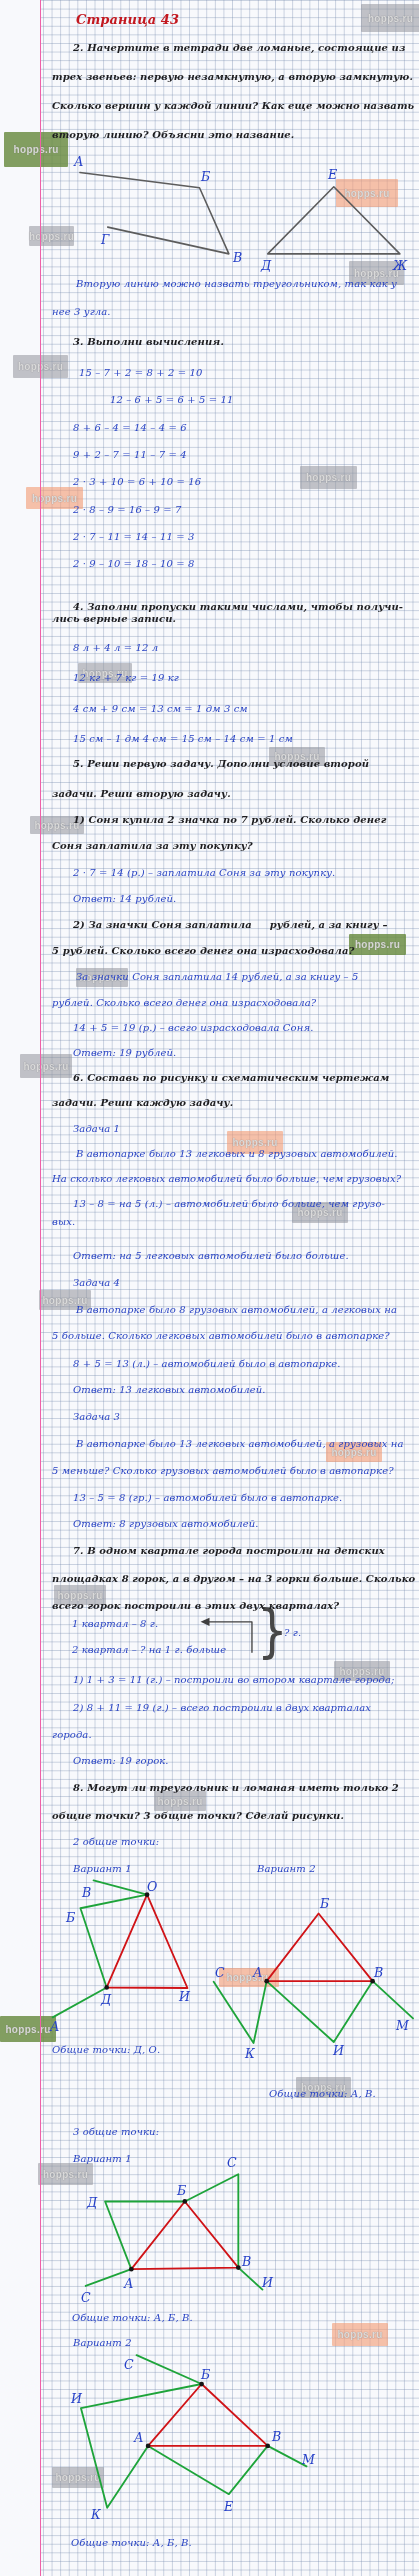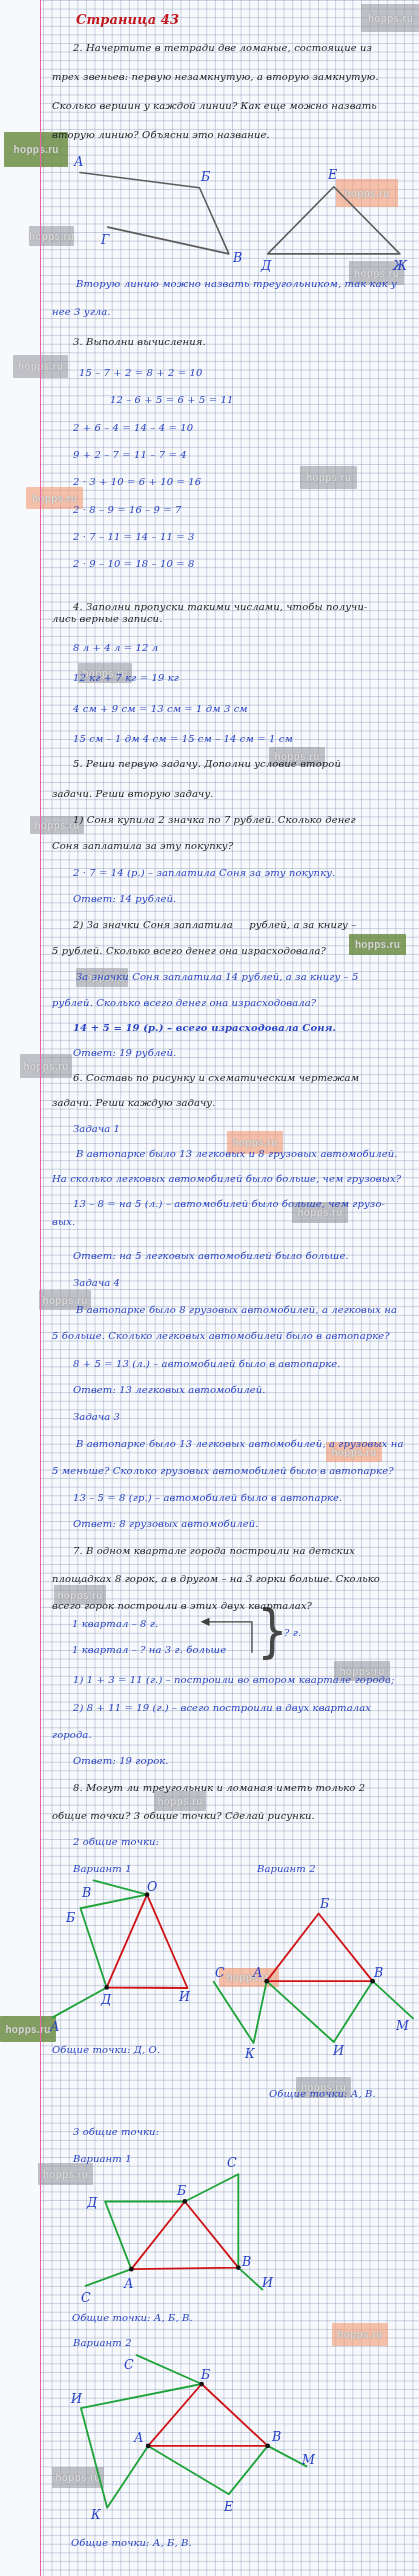--- a/index.html
+++ b/index.html
@@ -31,21 +31,21 @@
     text-shadow:0 0 1px rgba(100,100,100,.9);
     letter-spacing:0.3px;border-radius:1px;z-index:1;
   }
   .wm.gray {background:rgba(146,148,154,.55);}
   .wm.green{background:rgba(104,138,62,.82);}
   .wm.peach{background:rgba(244,156,118,.62);}
   .line{
     position:absolute;white-space:pre;z-index:3;
     font:italic 10px "DejaVu Serif",serif;letter-spacing:0.1px;
   }
-  .line.k{color:#1d1d20;font-weight:normal;}
+  .line.k{color:#1d1d20;font-weight:bold;}
   .line.b{color:#2944c4;}
   .line.r{color:#c3181f;font-size:13px;font-weight:bold;}
   .flabel{
     position:absolute;white-space:nowrap;z-index:3;
     font:italic 12.6px "DejaVu Serif",serif;color:#2540c8;
   }
   #fig-svg{position:absolute;left:0;top:0;z-index:2;}
   .brace{
     position:absolute;left:257px;top:1606px;z-index:3;
     font:normal 57px "DejaVu Sans",sans-serif;color:#474747;
@@ -113,21 +113,21 @@
     <div class="line r" style="left: 76px; top: 11.5px;">Страница 43</div>
     <div class="line k" style="left: 73px; top: 42px;">2. Начертите в тетради две ломаные, состоящие из</div>
     <div class="line k" style="left: 52px; top: 71px;">трех звеньев: первую незамкнутую, а вторую замкнутую.</div>
     <div class="line k" style="left: 52px; top: 100px;">Сколько вершин у каждой линии? Как еще можно назвать</div>
     <div class="line k" style="left: 52px; top: 129px;">вторую линию? Объясни это название.</div>
     <div class="line b" style="left: 76px; top: 278px;">Вторую линию можно назвать треугольником, так как у</div>
     <div class="line b" style="left: 52px; top: 306px;">нее 3 угла.</div>
     <div class="line k" style="left: 73px; top: 336px;">3. Выполни вычисления.</div>
     <div class="line b" style="left: 73px; top: 367px; margin-left: 6px;">15 – 7 + 2 = 8 + 2 = 10</div>
     <div class="line b" style="left: 73px; top: 394px; margin-left: 37px;">12 – 6 + 5 = 6 + 5 = 11</div>
-    <div class="line b" style="left: 73px; top: 422px;">2 + 6 – 4 = 14 – 4 = 10</div>
+    <div class="line b" style="left: 73px; top: 422px;">8 + 6 – 4 = 14 – 4 = 6</div>
     <div class="line b" style="left: 73px; top: 449px;">9 + 2 – 7 = 11 – 7 = 4</div>
     <div class="line b" style="left: 73px; top: 476px;">2 · 3 + 10 = 6 + 10 = 16</div>
     <div class="line b" style="left: 73px; top: 504px;">2 · 8 – 9 = 16 – 9 = 7</div>
     <div class="line b" style="left: 73px; top: 531px;">2 · 7 – 11 = 14 – 11 = 3</div>
     <div class="line b" style="left: 73px; top: 558px;">2 · 9 – 10 = 18 – 10 = 8</div>
     <div class="line k" style="left: 73px; top: 585px; margin-top: 16px;">4. Заполни пропуски такими числами, чтобы получи-</div>
     <div class="line k" style="left: 52px; top: 613px;">лись верные записи.</div>
     <div class="line b" style="left: 73px; top: 642px;">8 л + 4 л = 12 л</div>
     <div class="line b" style="left: 73px; top: 672px;">12 кг + 7 кг = 19 кг</div>
     <div class="line b" style="left: 73px; top: 703px;">4 см + 9 см = 13 см = 1 дм 3 см</div>
@@ -135,21 +135,21 @@
     <div class="line k" style="left: 73px; top: 758px;">5. Реши первую задачу. Дополни условие второй</div>
     <div class="line k" style="left: 52px; top: 788px;">задачи. Реши вторую задачу.</div>
     <div class="line k" style="left: 73px; top: 814px;">1) Соня купила 2 значка по 7 рублей. Сколько денег</div>
     <div class="line k" style="left: 52px; top: 840px;">Соня заплатила за эту покупку?</div>
     <div class="line b" style="left: 73px; top: 867px;">2 · 7 = 14 (р.) – заплатила Соня за эту покупку.</div>
     <div class="line b" style="left: 73px; top: 893px;">Ответ: 14 рублей.</div>
     <div class="line k" style="left: 73px; top: 919px;">2) За значки Соня заплатила &nbsp;&nbsp;&nbsp; рублей, а за книгу –</div>
     <div class="line k" style="left: 52px; top: 945px;">5 рублей. Сколько всего денег она израсходовала?</div>
     <div class="line b" style="left: 76px; top: 971px;">За значки Соня заплатила 14 рублей, а за книгу – 5</div>
     <div class="line b" style="left: 52px; top: 997px;">рублей. Сколько всего денег она израсходовала?</div>
-    <div class="line b" style="left: 73px; top: 1022px; font-weight: bold;">14 + 5 = 19 (р.) – всего израсходовала Соня.</div>
+    <div class="line b" style="left: 73px; top: 1022px;">14 + 5 = 19 (р.) – всего израсходовала Соня.</div>
     <div class="line b" style="left: 73px; top: 1047px;">Ответ: 19 рублей.</div>
     <div class="line k" style="left: 73px; top: 1072px;">6. Составь по рисунку и схематическим чертежам</div>
     <div class="line k" style="left: 52px; top: 1097px;">задачи. Реши каждую задачу.</div>
     <div class="line b" style="left: 73px; top: 1123px;">Задача 1</div>
     <div class="line b" style="left: 76px; top: 1148px;">В автопарке было 13 легковых и 8 грузовых автомобилей.</div>
     <div class="line b" style="left: 52px; top: 1173px;">На сколько легковых автомобилей было больше, чем грузовых?</div>
     <div class="line b" style="left: 73px; top: 1198px;">13 – 8 = на 5 (л.) – автомобилей было больше, чем грузо-</div>
     <div class="line b" style="left: 52px; top: 1216px;">вых.</div>
     <div class="line b" style="left: 73px; top: 1250px;">Ответ: на 5 легковых автомобилей было больше.</div>
     <div class="line b" style="left: 73px; top: 1277px;">Задача 4</div>
@@ -159,21 +159,21 @@
     <div class="line b" style="left: 73px; top: 1384px;">Ответ: 13 легковых автомобилей.</div>
     <div class="line b" style="left: 73px; top: 1411px;">Задача 3</div>
     <div class="line b" style="left: 76px; top: 1438px;">В автопарке было 13 легковых автомобилей, а грузовых на</div>
     <div class="line b" style="left: 52px; top: 1465px;">5 меньше? Сколько грузовых автомобилей было в автопарке?</div>
     <div class="line b" style="left: 73px; top: 1492px;">13 – 5 = 8 (гр.) – автомобилей было в автопарке.</div>
     <div class="line b" style="left: 73px; top: 1518px;">Ответ: 8 грузовых автомобилей.</div>
     <div class="line k" style="left: 73px; top: 1545px;">7. В одном квартале города построили на детских</div>
     <div class="line k" style="left: 52px; top: 1573px;">площадках 8 горок, а в другом – на 3 горки больше. Сколько</div>
     <div class="line k" style="left: 52px; top: 1600px;">всего горок построили в этих двух кварталах?</div>
     <div class="line b" style="left: 72px; top: 1618px;">1 квартал – 8 г.</div>
-    <div class="line b" style="left: 72px; top: 1644px;">1 квартал – ? на 3 г. больше</div>
+    <div class="line b" style="left: 72px; top: 1644px;">2 квартал – ? на 1 г. больше</div>
     <div class="line b" style="left: 284px; top: 1627px;">? г.</div>
     <div class="line b" style="left: 73px; top: 1674px;">1) 1 + 3 = 11 (г.) – построили во втором квартале города;</div>
     <div class="line b" style="left: 73px; top: 1702px;">2) 8 + 11 = 19 (г.) – всего построили в двух кварталах</div>
     <div class="line b" style="left: 52px; top: 1729px;">города.</div>
     <div class="line b" style="left: 73px; top: 1755px;">Ответ: 19 горок.</div>
     <div class="line k" style="left: 73px; top: 1782px;">8. Могут ли треугольник и ломаная иметь только 2</div>
     <div class="line k" style="left: 52px; top: 1810px;">общие точки? 3 общие точки? Сделай рисунки.</div>
     <div class="line b" style="left: 73px; top: 1836px;">2 общие точки:</div>
     <div class="line b" style="left: 73px; top: 1863px;">Вариант 1</div>
     <div class="line b" style="left: 257px; top: 1863px;">Вариант 2</div>

